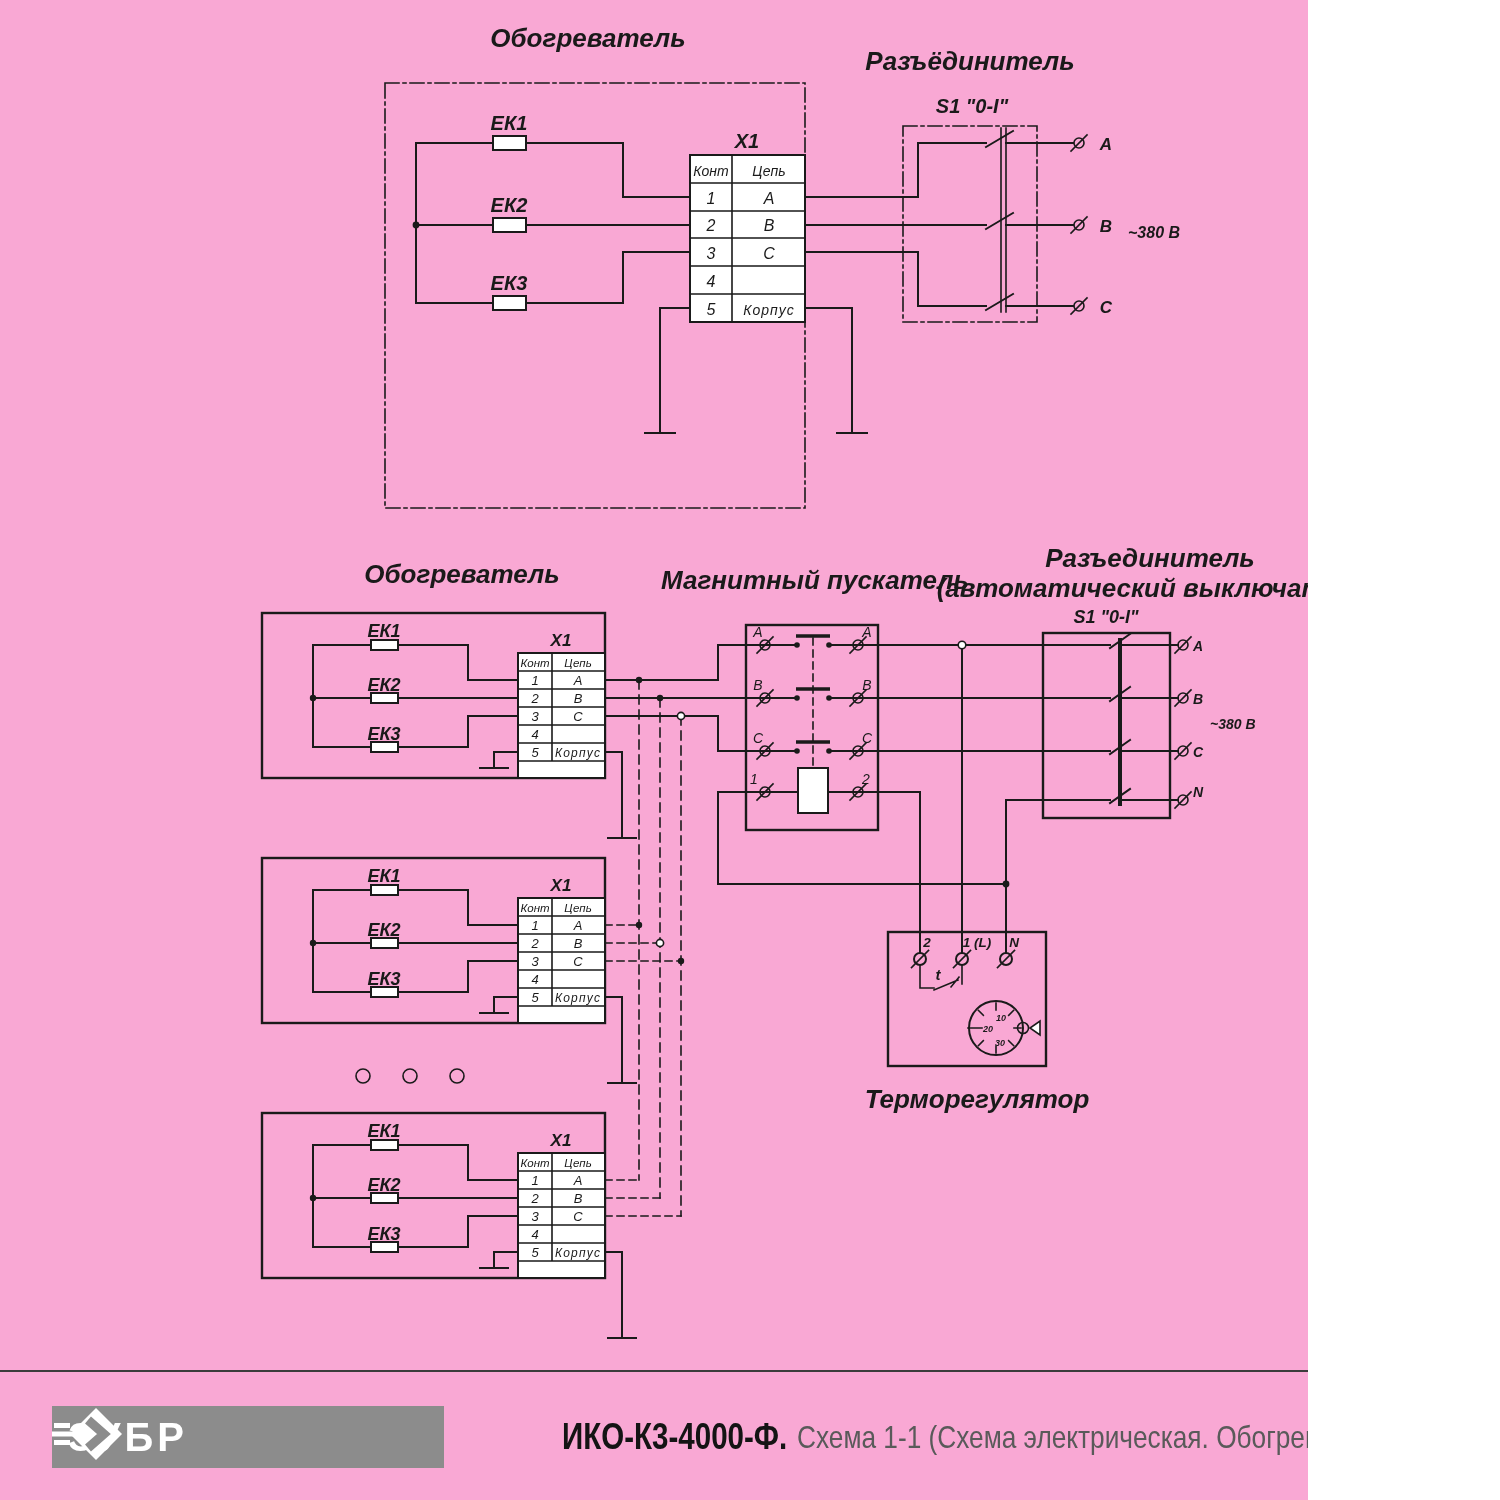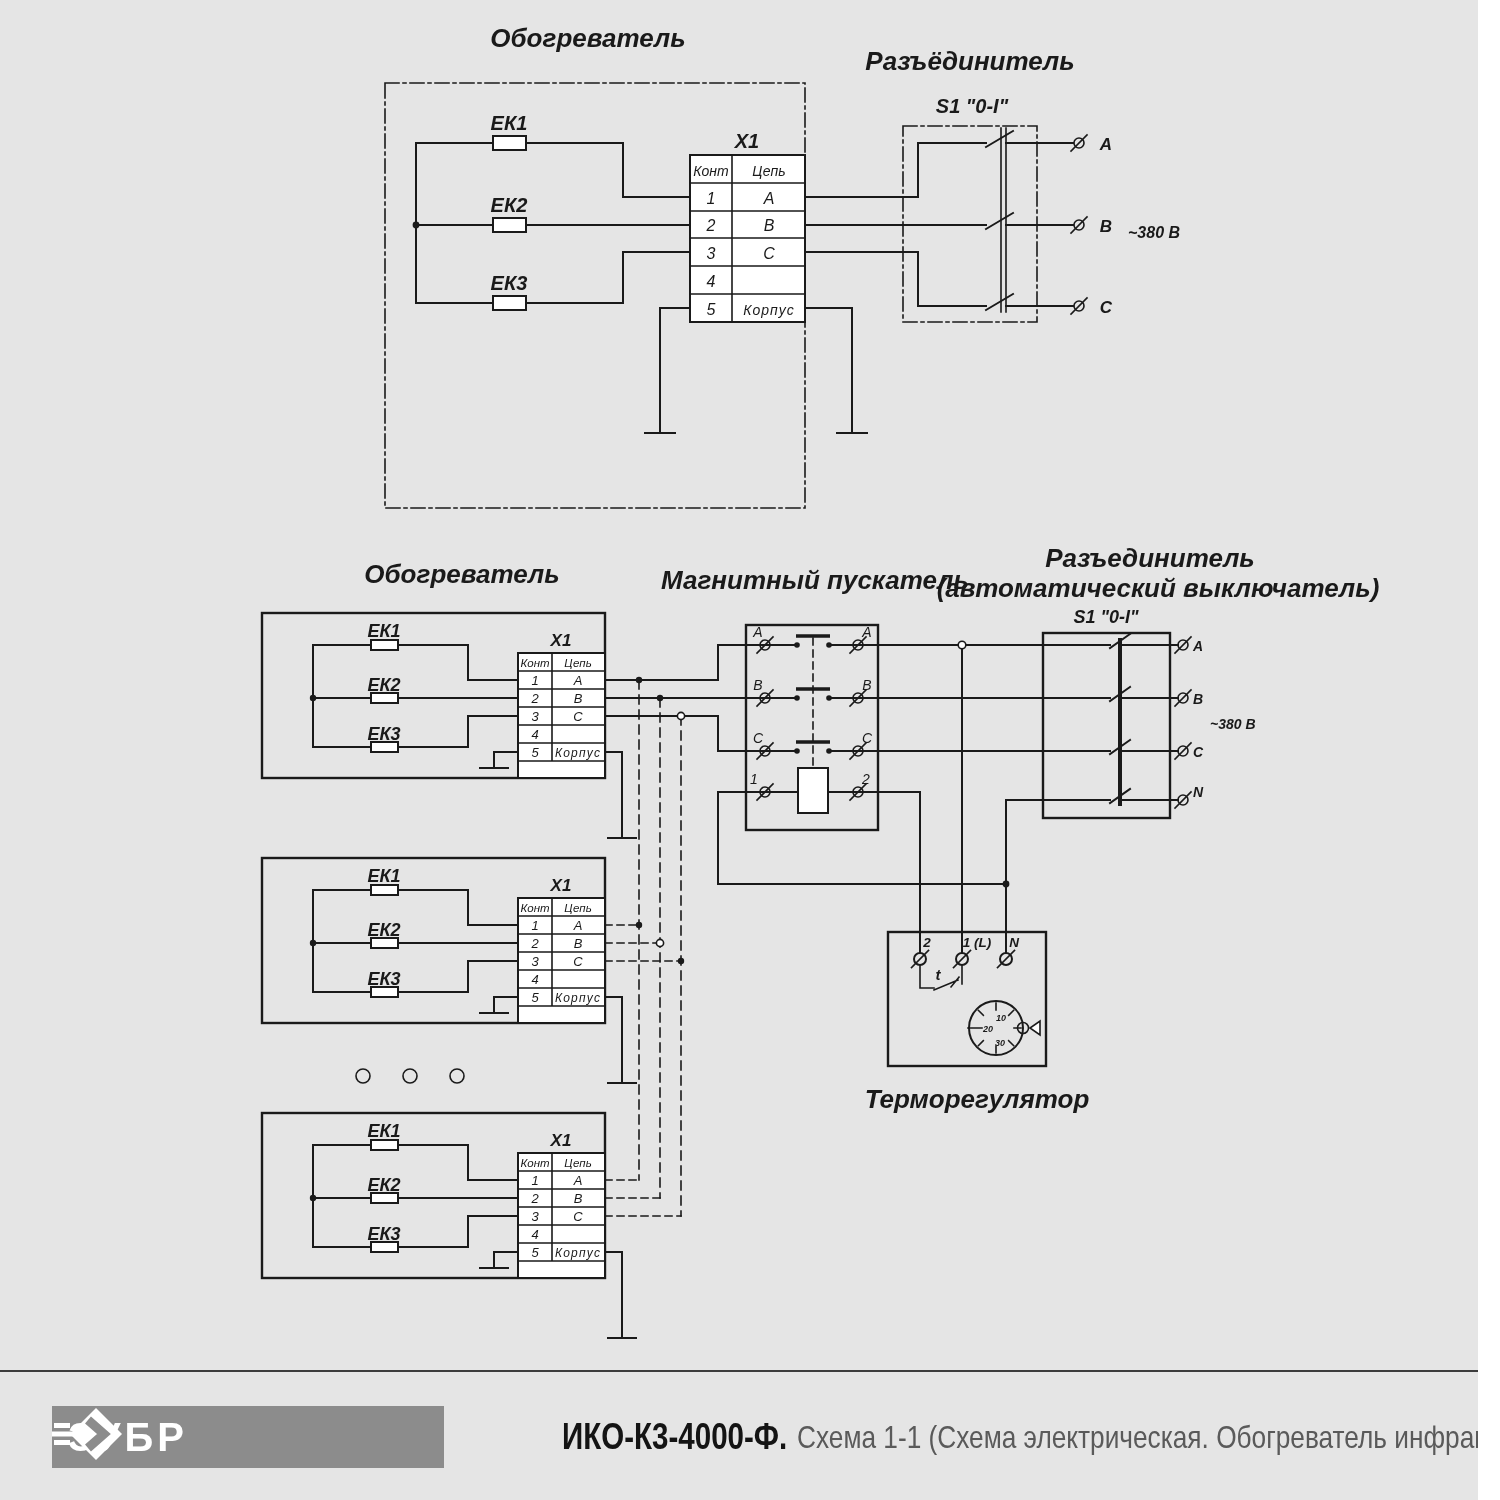--- a/index.html
+++ b/index.html
@@ -1,16 +1,16 @@
 <!DOCTYPE html>
 <html><head>
 <meta charset="utf-8">
 <style>
   html,body{margin:0;padding:0;background:#fff;}
-  #page{position:relative;width:1478px;height:1500px;background:#e5e5e5;overflow:hidden;
+  #page{position:relative;width:1308px;height:1500px;background:#f9a8d4;overflow:hidden;
         font-family:"Liberation Sans",sans-serif;}
   svg{position:absolute;top:0;left:0;}
   svg text{fill:#1a1a1a;font-style:italic;font-family:"Liberation Sans",sans-serif;}
   .w  {stroke:#1a1a1a;stroke-width:2;fill:none;stroke-linecap:square;}
   .w16{stroke:#1a1a1a;stroke-width:1.6;fill:none;stroke-linecap:square;}
   .w24{stroke:#1a1a1a;stroke-width:2.4;fill:none;}
   .thk{stroke:#1a1a1a;stroke-width:3.6;fill:none;}
   .bar4{stroke:#1a1a1a;stroke-width:4;fill:none;}
   .dashdot{stroke-dasharray:14 4 3 4;}
   .dash{stroke-dasharray:9 6;}

